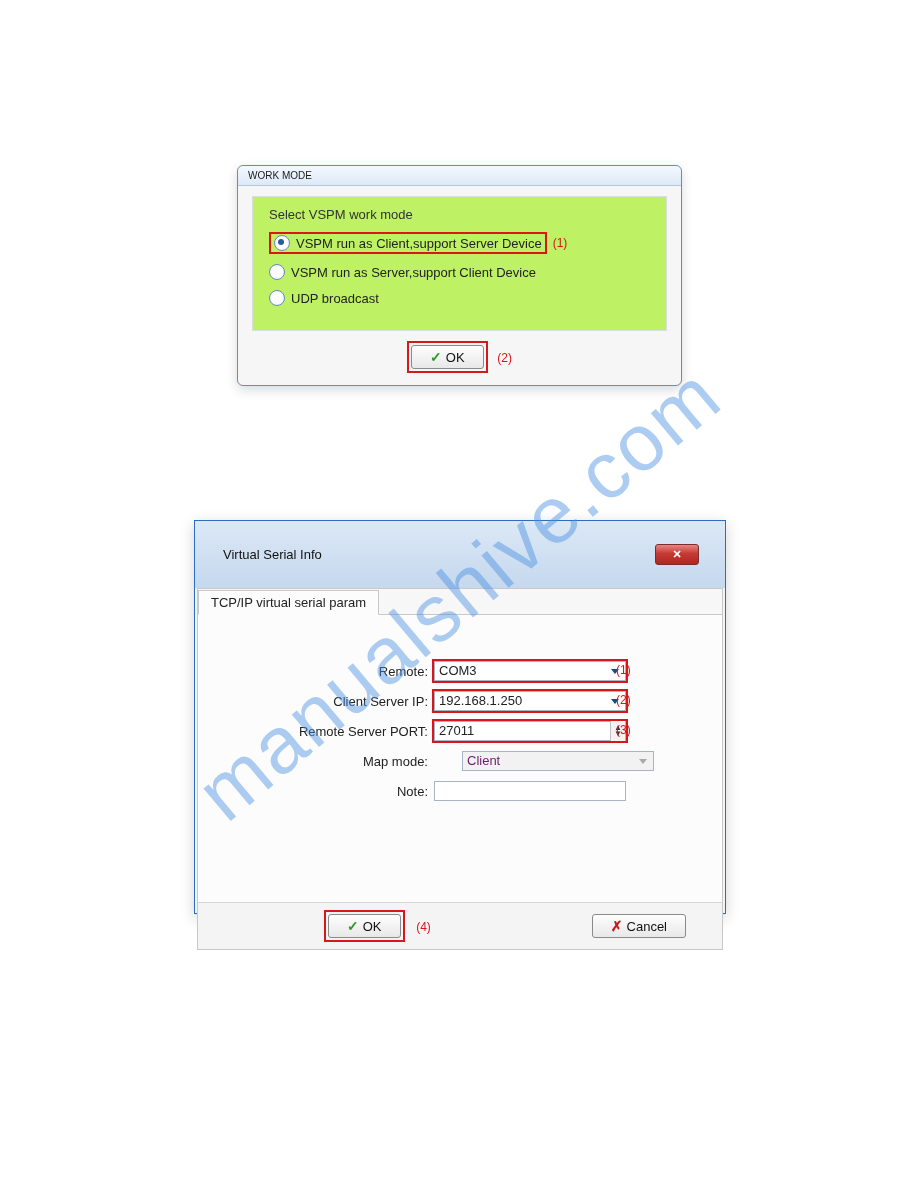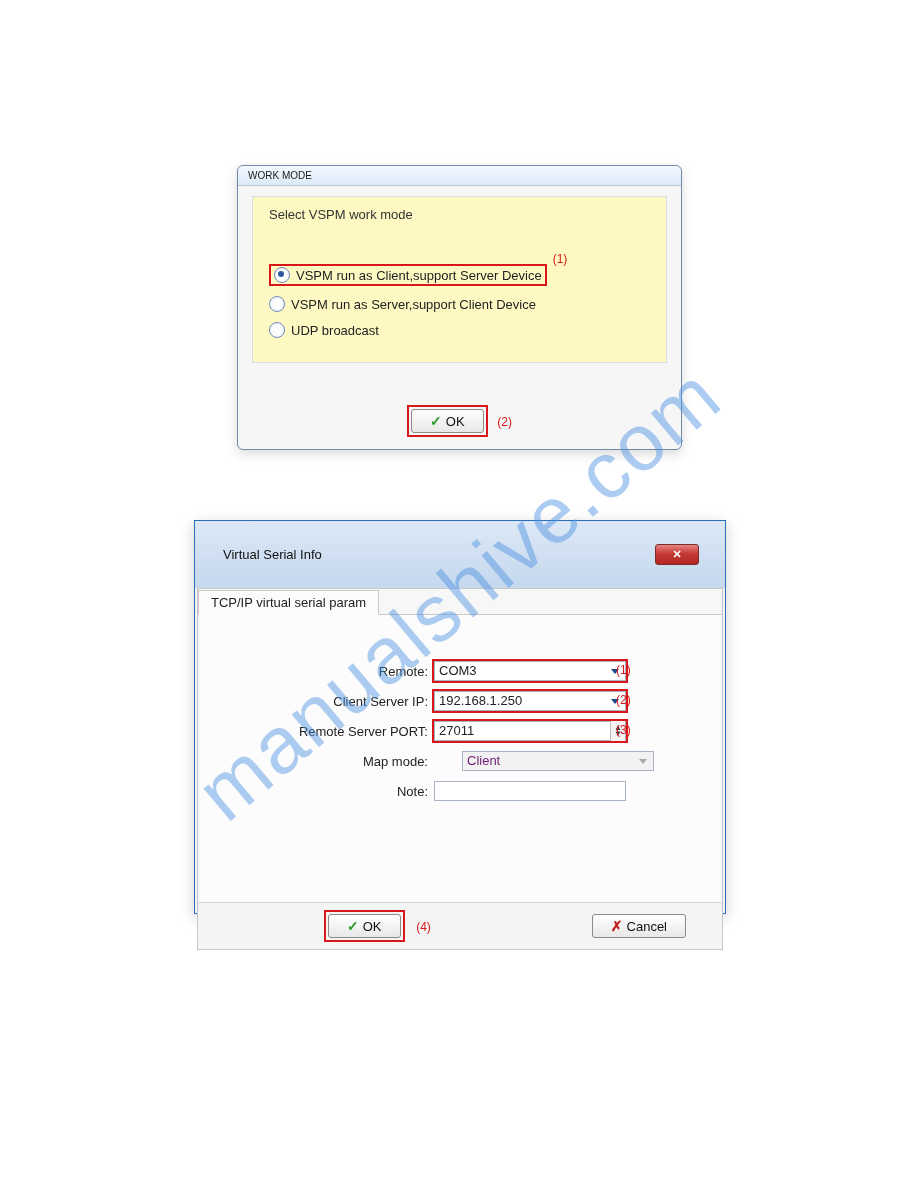--- a/index.html
+++ b/index.html
@@ -46,21 +46,21 @@
     background: linear-gradient(#f4f9ff, #dde9f7);
     border-bottom: 1px solid #b7c6d8;
     border-radius: 6px 6px 0 0;
     padding: 4px 10px;
     font-size: 10px;
     color: #1a1a1a;
   }
   .group {
     margin: 10px 14px 4px 14px;
     border: 1px solid #dcdcdc;
-    background: #fef9c3;
+    background: #bef264;
     padding: 10px 4px 14px 16px;
     position: relative;
   }
   .group-title {
     font-size: 13px;
     color: #333;
     margin-bottom: 10px;
   }
   .radio-row {
     display: flex;
@@ -78,21 +78,20 @@
     content: ""; position: absolute; left: 3px; top: 3px;
     width: 6px; height: 6px; border-radius: 50%;
     background: #2b5aa0;
   }
   .radio-label { color: #222; }
   .redbox {
     border: 2px solid #d8171a;
     display: inline-flex;
     align-items: center;
     padding: 1px 3px;
-    margin-top: 32px;
   }
   .ann {
     color: #d8171a;
     font-family: Arial, sans-serif;
     font-size: 12px;
     margin-left: 6px;
   }
   .dialog1 .btn-row {
     text-align: center;
     padding: 6px 0 12px 0;

